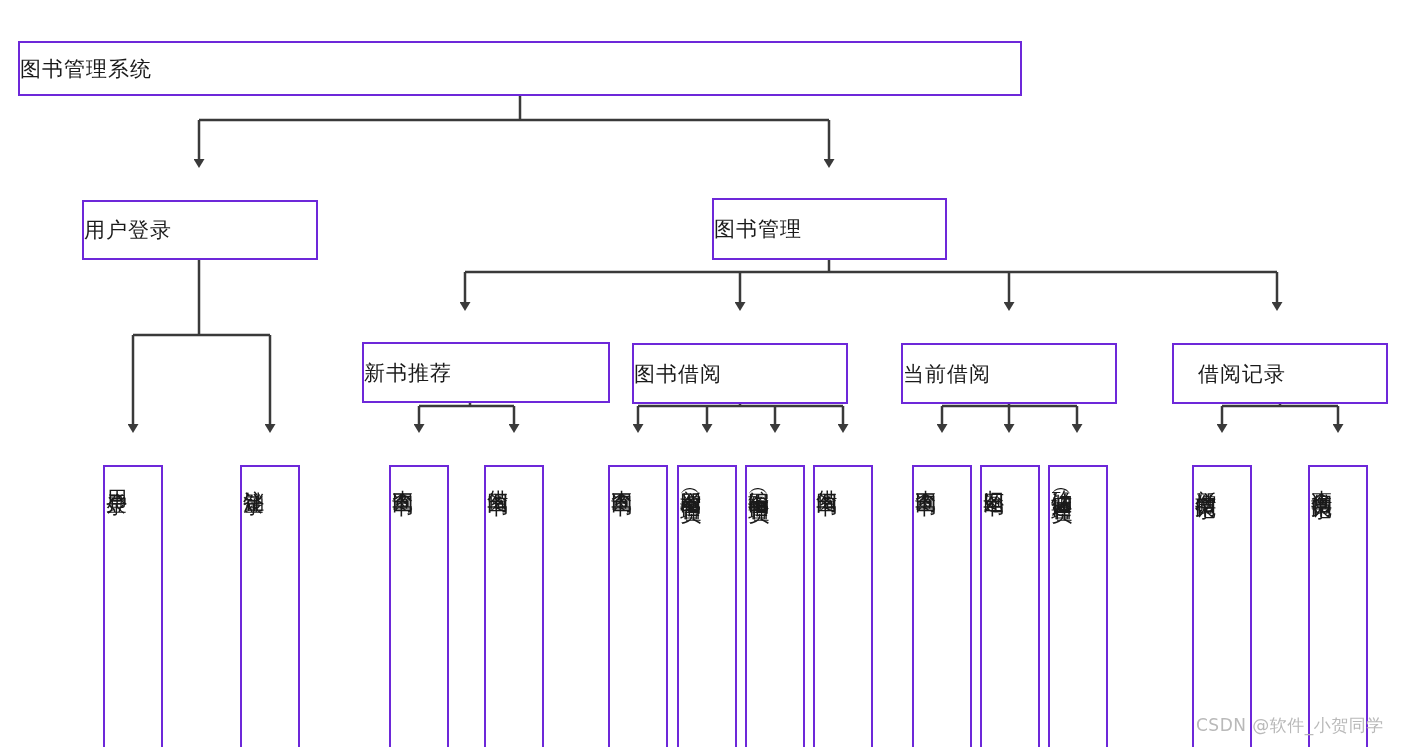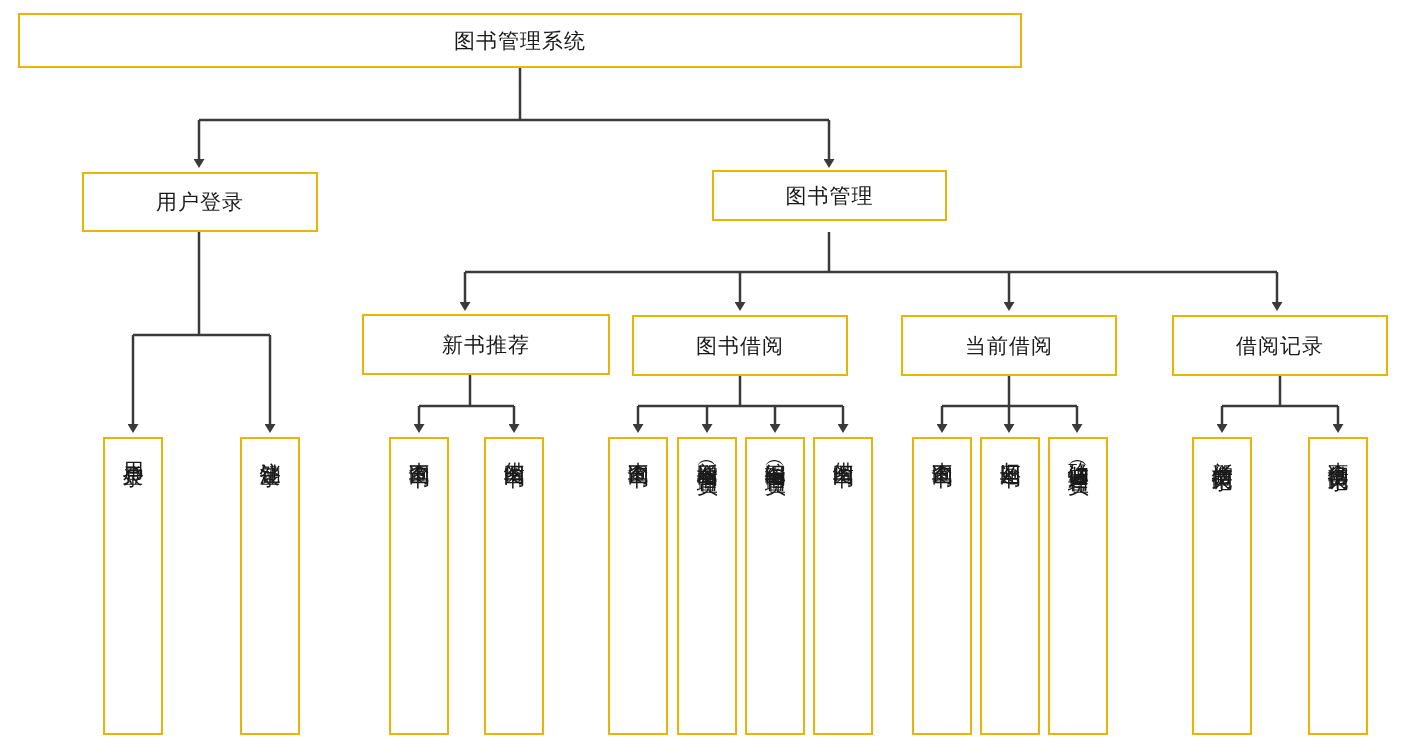--- a/index.html
+++ b/index.html
@@ -20,26 +20,27 @@
   #edges {
     position: absolute;
     left: 0;
     top: 0;
     width: 1405px;
     height: 747px;
   }
   .node {
     position: absolute;
     box-sizing: border-box;
-    border: 2px solid #eab308;
+    border: 2px solid #6d28d9;
     background: #ffffff;
     display: flex;
     align-items: center;
-    justify-content: center;
+    justify-content: flex-start;
     color: #1a1a1a;
+    margin-top: 28px;
   }
   .node.horiz {
     font-size: 21px;
     letter-spacing: 1px;
   }
   .node.vert {
     font-size: 21px;
     letter-spacing: 1px;
     padding-top: 6px;
     align-items: flex-start;
@@ -118,34 +119,34 @@
     </g>
   </svg>
 
   <div class="node horiz" style="left:18px; top:13px; width:1004px; height:55px;">
     <span>图书管理系统</span>
   </div>
 
   <div class="node horiz" style="left:82px; top:172px; width:236px; height:60px;">
     <span>用户登录</span>
   </div>
-  <div class="node horiz" style="left:712px; top:170px; width:235px; height:51px;">
+  <div class="node horiz" style="left:712px; top:170px; width:235px; height:62px;">
     <span>图书管理</span>
   </div>
 
   <div class="node horiz" style="left:362px; top:314px; width:248px; height:61px;">
     <span>新书推荐</span>
   </div>
   <div class="node horiz" style="left:901px; top:315px; width:216px; height:61px;">
     <span>当前借阅</span>
   </div>
   <div class="node horiz" style="left:632px; top:315px; width:216px; height:61px;">
     <span>图书借阅</span>
   </div>
-  <div class="node horiz" style="left:1172px; top:315px; width:216px; height:61px;">
+  <div class="node horiz" style="left:1172px; top:315px; width:216px; height:61px;padding-left:24px;">
     <span>借阅记录</span>
   </div>
 
   <div class="node vert" style="left:103px; top:437px; width:60px; height:298px;">
     <span class="vlabel">用户登录</span>
   </div>
   <div class="node vert" style="left:240px; top:437px; width:60px; height:298px;">
     <span class="vlabel">注销登录</span>
   </div>
 
@@ -179,14 +180,15 @@
     <span class="vlabel">确认归还（管理员）</span>
   </div>
 
   <div class="node vert" style="left:1192px; top:437px; width:60px; height:298px;">
     <span class="vlabel">新增借阅记录</span>
   </div>
   <div class="node vert" style="left:1308px; top:437px; width:60px; height:298px;">
     <span class="vlabel">查询借阅记录</span>
   </div>
 
+  <div class="watermark" style="left:1196px; top:714px;">CSDN @软件_小贺同学</div>
 
 </div>
 
 </body></html>

